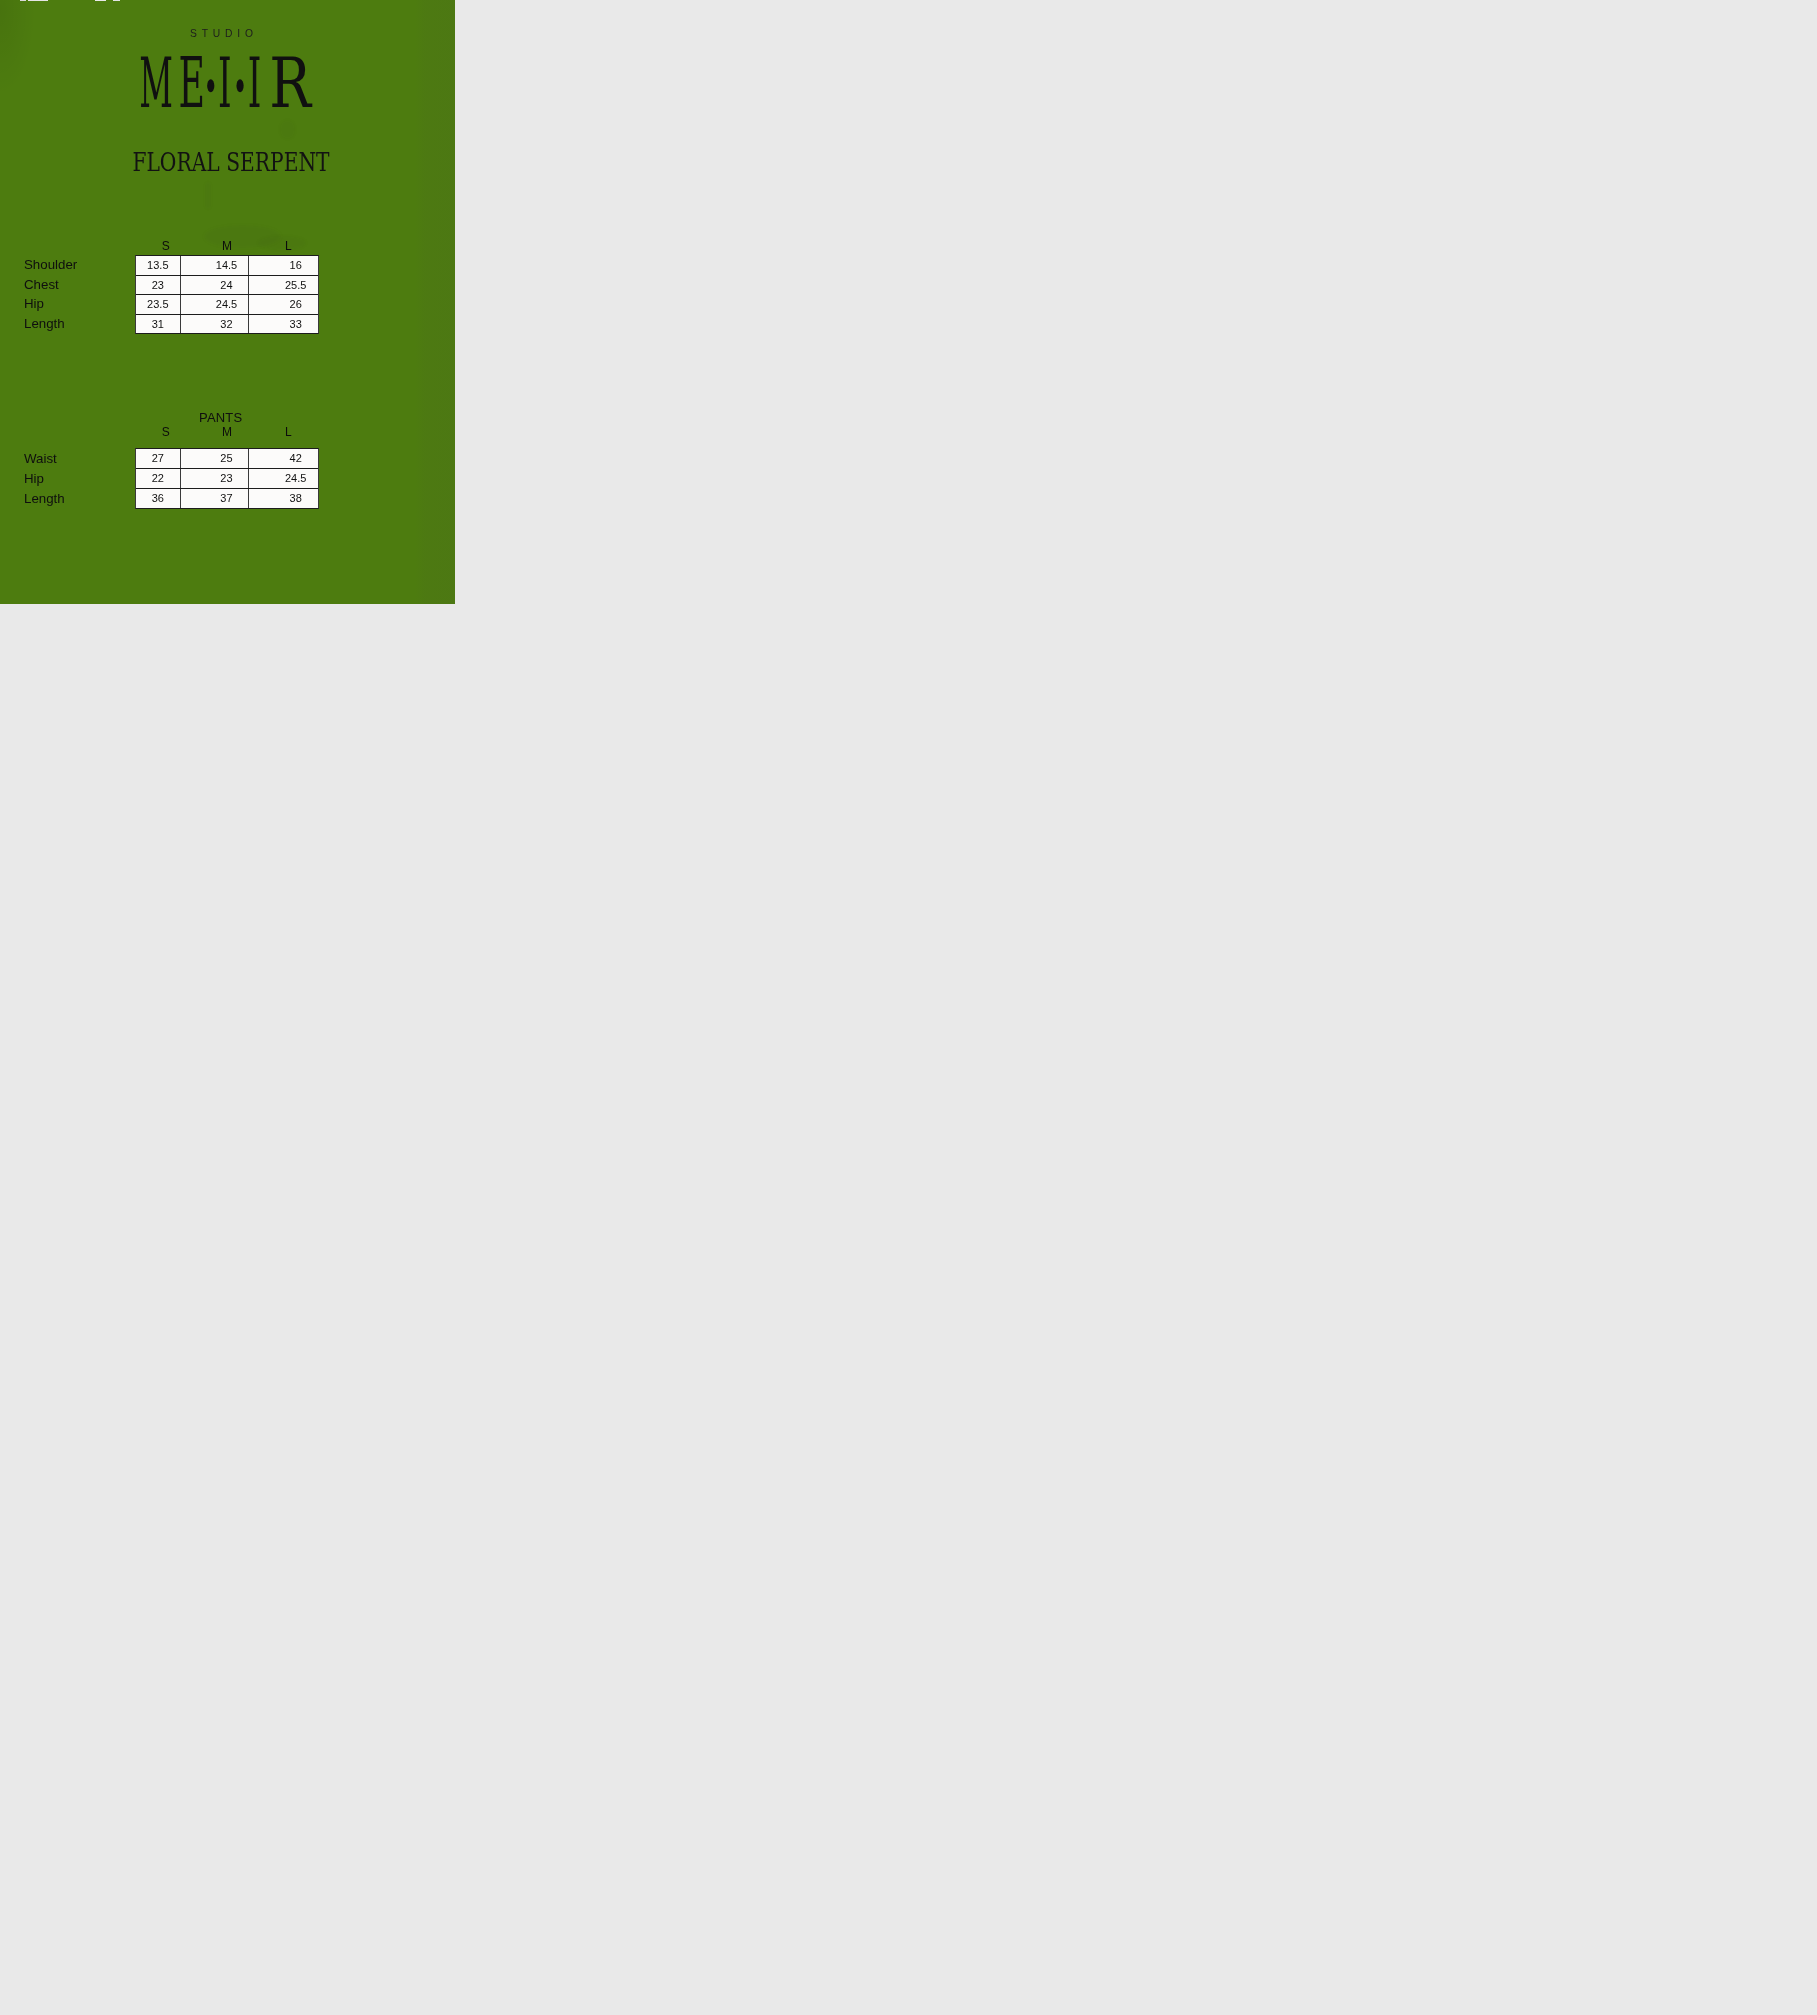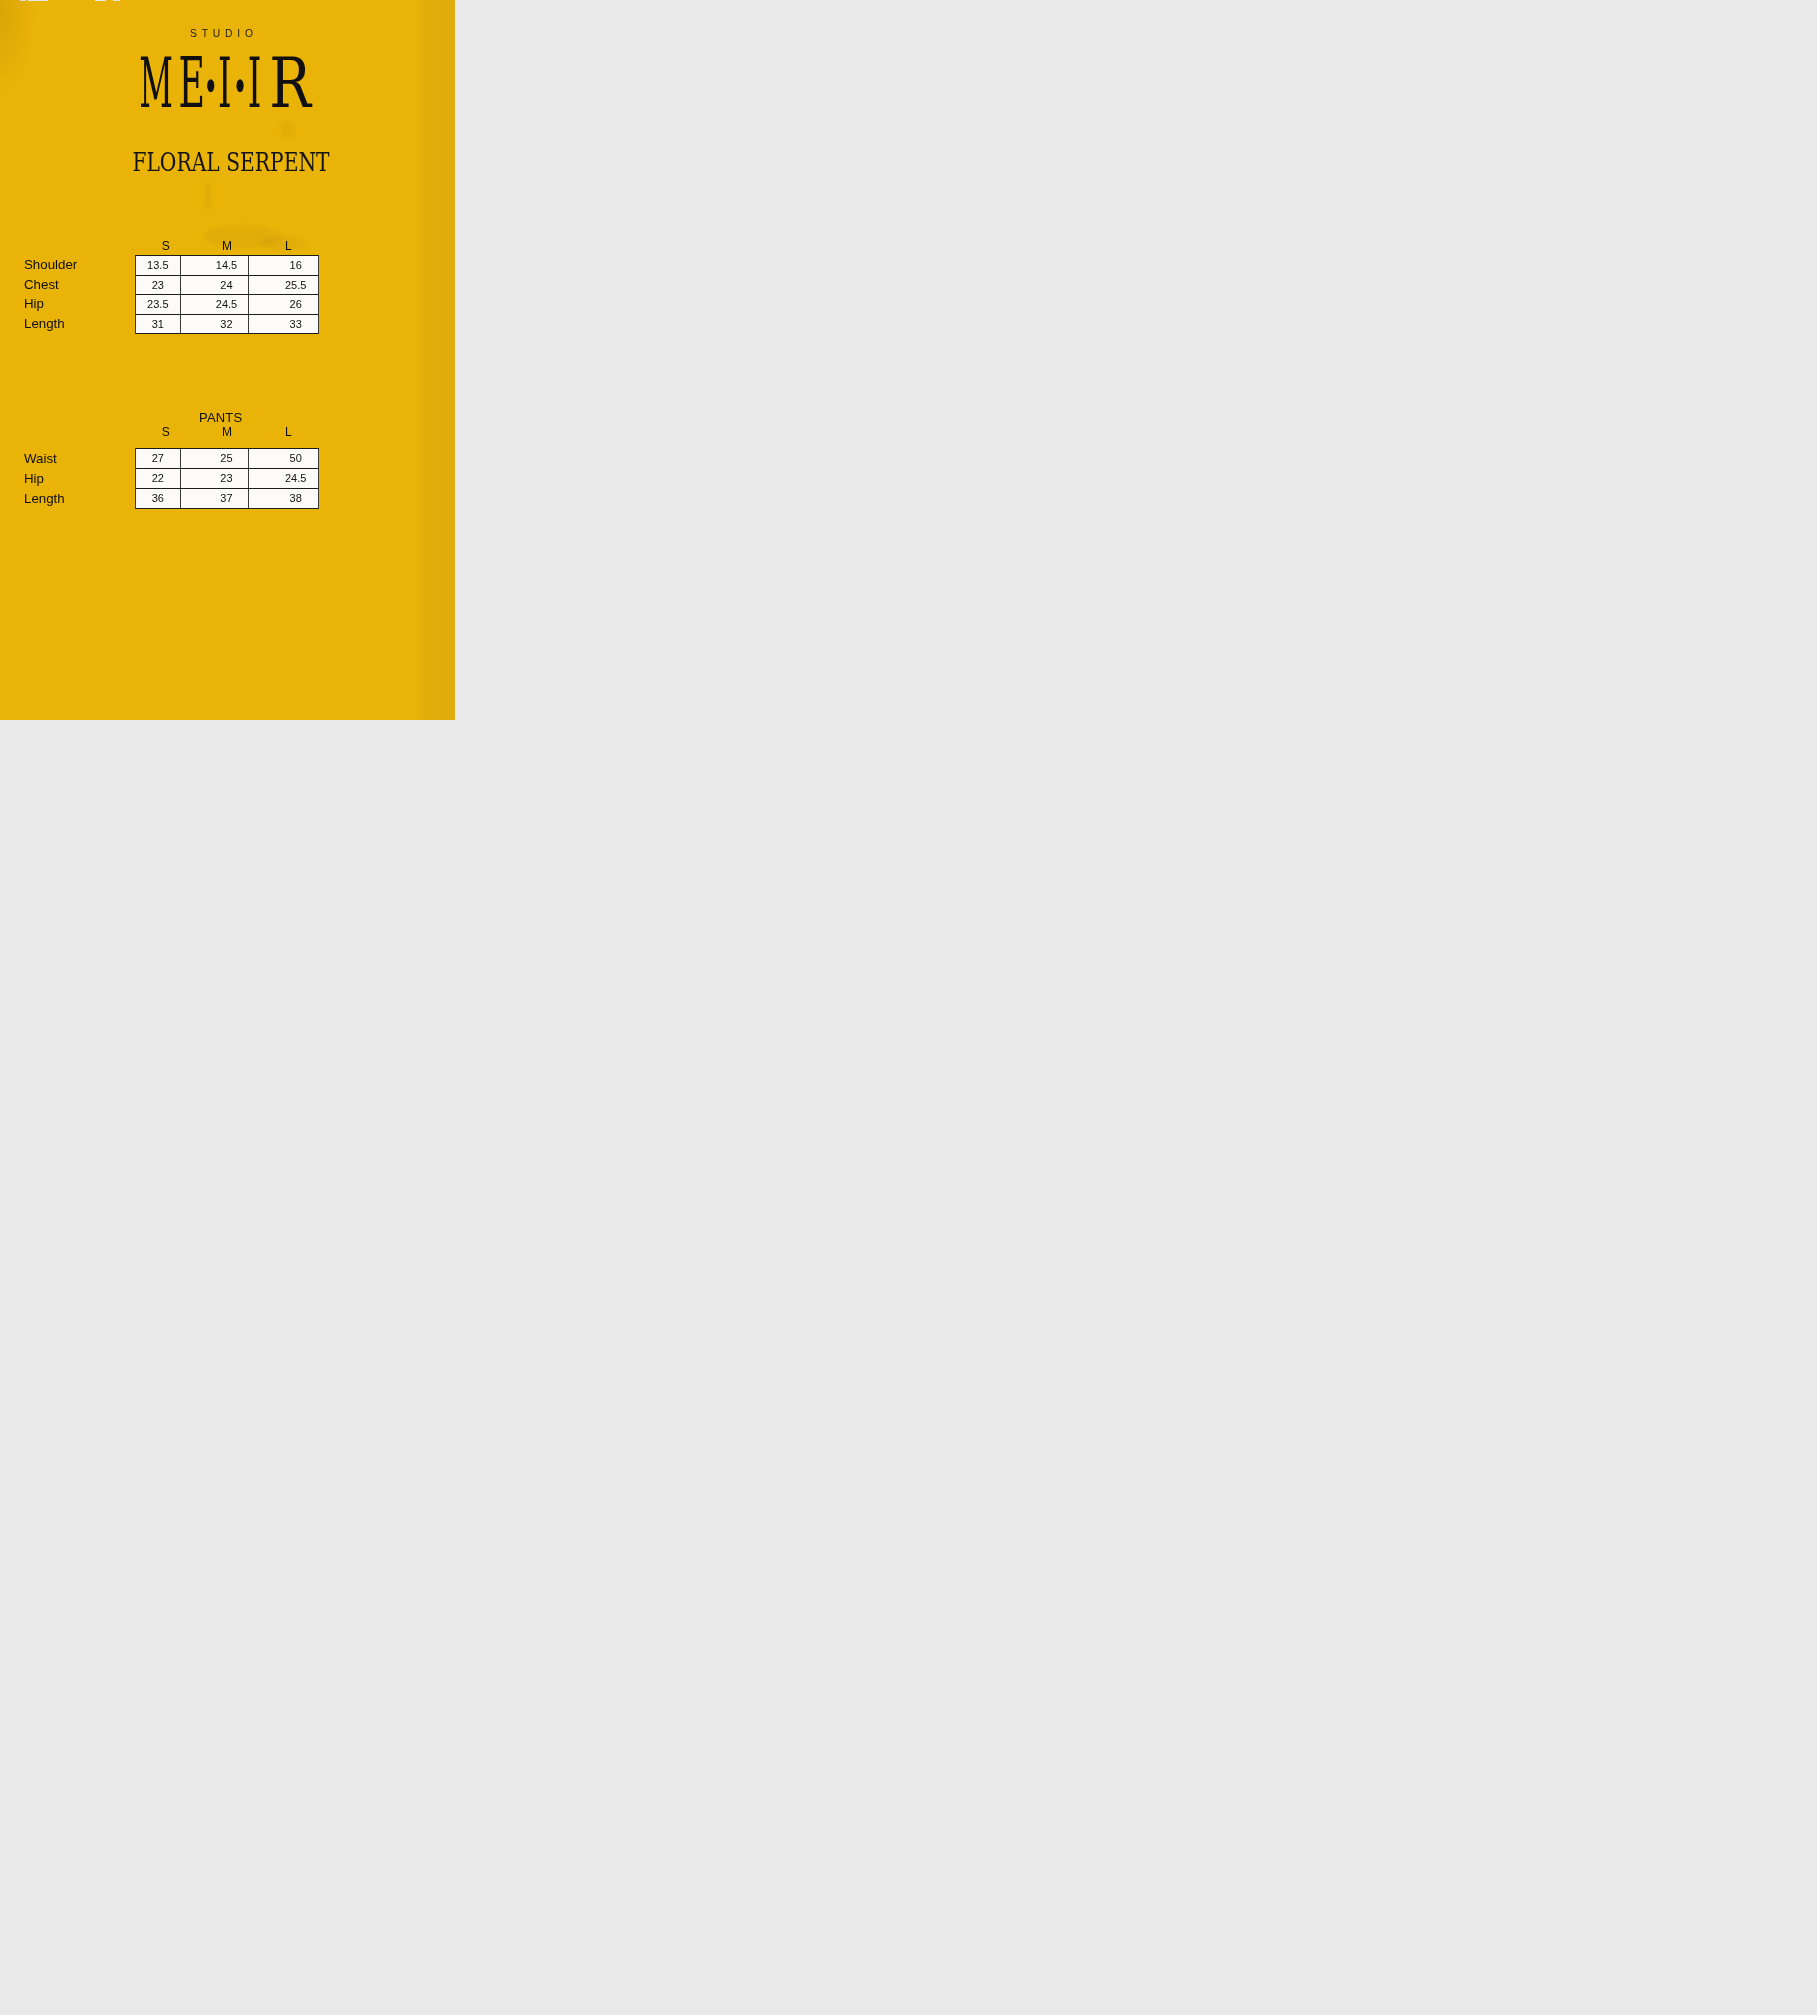--- a/index.html
+++ b/index.html
@@ -1,19 +1,19 @@
 <!DOCTYPE html>
 <html style="font-size:6.4px"><head>
 <meta charset="utf-8">
 <style>
   html,body{margin:0;padding:0;background:#e9e9e9;}
   .page{
     position:relative;
-    width:455px;height:720px;
-    background:#eab308;
+    width:455px;height:604px;
+    background:#4d7c0f;
     overflow:hidden;
     font-family:"Liberation Sans", sans-serif;
     color:#151515;
   }
   
   .right-band{
     position:absolute;top:0;right:0;width:40px;height:100%;
     background:linear-gradient(90deg, rgba(70,70,70,0) 0%, rgba(70,70,70,0.05) 25%, rgba(70,70,70,0.07) 100%);
   }
   .corner-shade{
@@ -183,21 +183,21 @@
   <div class="row-labels rl2">
     <div>Waist</div>
     <div>Hip</div>
     <div>Length</div>
   </div>
 
   <div class="mtable t2">
     <div class="trow">
       <div class="cell">27</div>
       <div class="cell">25</div>
-      <div class="cell">50</div>
+      <div class="cell">42</div>
     </div>
     <div class="trow">
       <div class="cell">22</div>
       <div class="cell">23</div>
       <div class="cell">24.5</div>
     </div>
     <div class="trow">
       <div class="cell">36</div>
       <div class="cell">37</div>
       <div class="cell">38</div>

